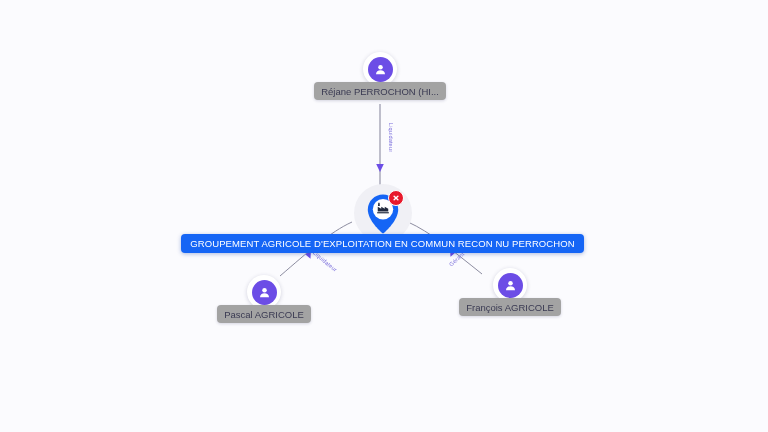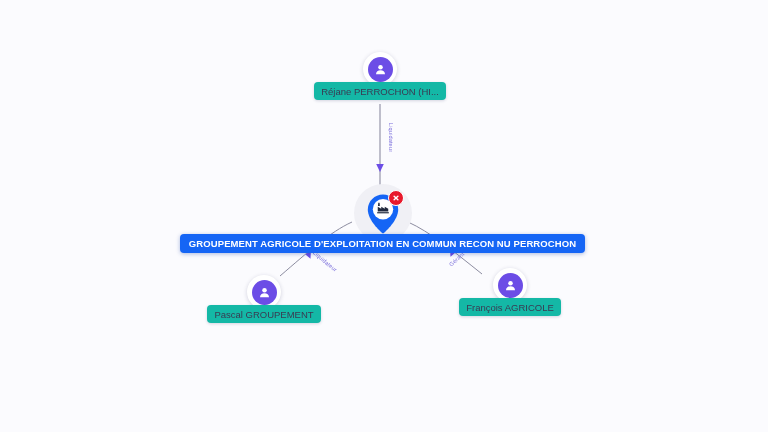--- a/index.html
+++ b/index.html
@@ -52,21 +52,21 @@
     border-radius: 50%;
     background: #6c4de6;
     display: flex;
     align-items: center;
     justify-content: center;
   }
   .avatar-disc svg { display: block; }
 
   .node-label {
     margin-top: -4px;
-    background: #14b8a6;
+    background: #a3a3a3;
     color: #3a3a52;
     font-size: 9.5px;
     line-height: 13px;
     padding: 2.5px 7px;
     border-radius: 4px;
     box-shadow: 0 1px 3px rgba(40,40,90,0.18);
     white-space: nowrap;
     position: relative;
     z-index: 5;
   }
@@ -118,21 +118,20 @@
     color: #ffffff;
     font-size: 9.5px;
     line-height: 13px;
     letter-spacing: 0.1px;
     padding: 3px 9px;
     border-radius: 4px;
     box-shadow: 0 1px 4px rgba(20,60,160,0.35);
     white-space: nowrap;
     position: relative;
     z-index: 6;
-    font-weight: bold;
   }
 
   
   .edge-label {
     position: absolute;
     color: #7b6fdb;
     font-size: 5.6px;
     line-height: 7px;
     white-space: nowrap;
     letter-spacing: 0.15px;
@@ -200,21 +199,21 @@
 
   <div class="node" style="left:204px; top:275px; width:120px;">
     <div class="avatar-ring">
       <div class="avatar-disc">
         <svg width="15" height="15" viewBox="0 0 24 24" fill="#ffffff">
           <circle cx="12" cy="8.2" r="3.6"></circle>
           <path d="M4.8 19.5c0-3.9 3.2-6.3 7.2-6.3s7.2 2.4 7.2 6.3z"></path>
         </svg>
       </div>
     </div>
-    <div class="node-label">Pascal GROUPEMENT</div>
+    <div class="node-label">Pascal AGRICOLE</div>
   </div>
 
   <div class="node" style="left:449px; top:268px; width:122px;">
     <div class="avatar-ring">
       <div class="avatar-disc">
         <svg width="15" height="15" viewBox="0 0 24 24" fill="#ffffff">
           <circle cx="12" cy="8.2" r="3.6"></circle>
           <path d="M4.8 19.5c0-3.9 3.2-6.3 7.2-6.3s7.2 2.4 7.2 6.3z"></path>
         </svg>
       </div>

